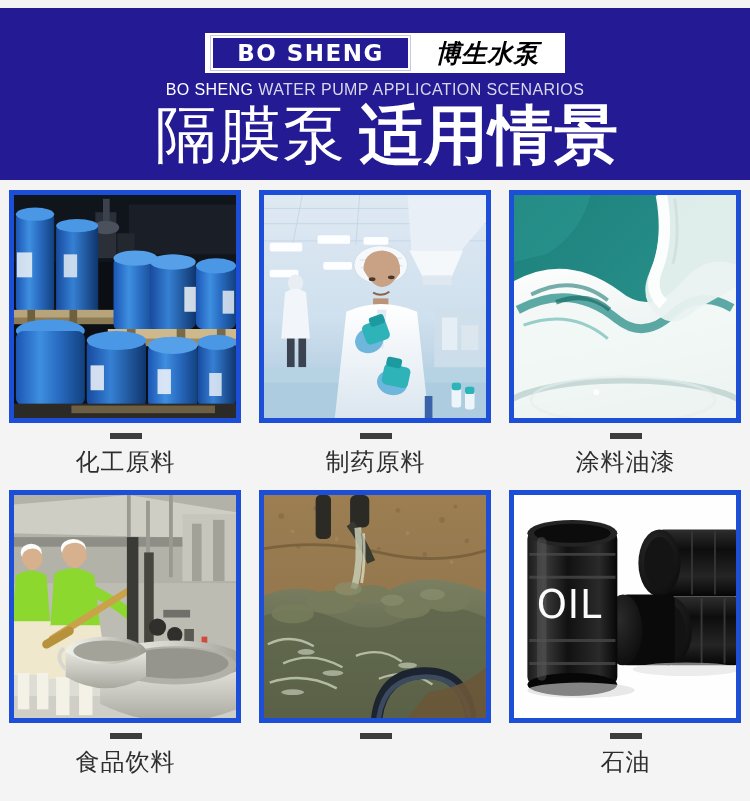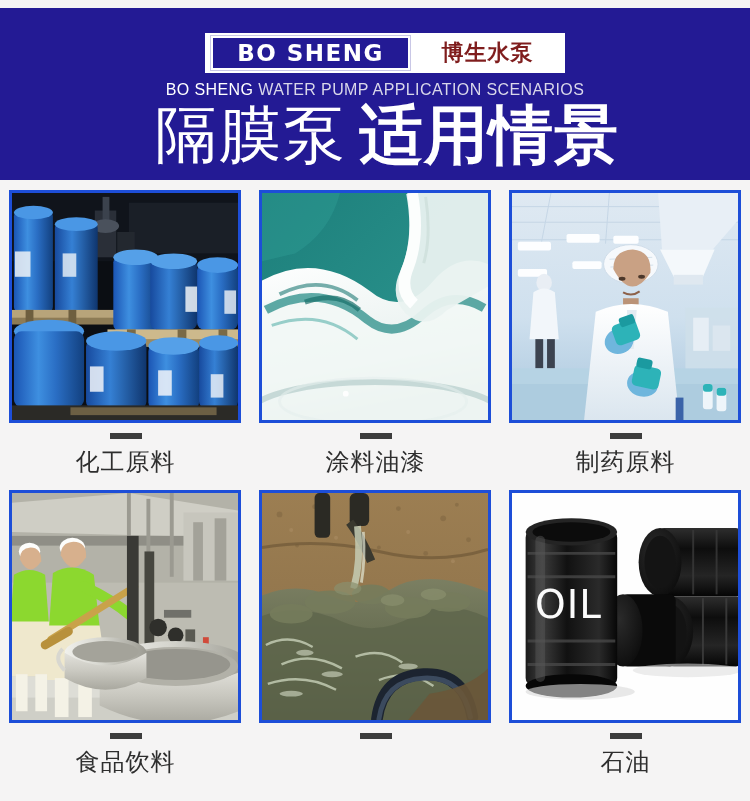--- a/index.html
+++ b/index.html
@@ -69,25 +69,26 @@
     font-weight: bold;
     letter-spacing: 1.5px;
     font-family: "DejaVu Sans", sans-serif;
     white-space: nowrap;
   }
   .logo-cn {
     flex: 1;
     display: flex;
     align-items: center;
     justify-content: center;
-    color: #7f1d1d;
-    font-size: 22px;
+    color: #000000;
+    font-size: 25px;
     font-weight: bold;
     letter-spacing: 1px;
     white-space: nowrap;
+    font-style: italic;
   }
 
   
   .subtitle {
     position: absolute;
     left: 0;
     top: 73px;
     width: 750px;
     text-align: center;
     font-size: 16px;
@@ -142,21 +143,21 @@
     justify-content: flex-start;
   }
   .cell {
     width: 234px;
     margin-left: 9px;
     margin-right: 8px;
   }
   .thumb {
     width: 232px;
     height: 233px;
-    border: 3px solid #1d4ed8;
+    border: 5px solid #1d4ed8;
     box-sizing: border-box;
     overflow: hidden;
     position: relative;
     background: #ffffff;
   }
   .thumb svg { display: block; width: 100%; height: 100%; }
 
   .cap-bar {
     width: 32px;
     height: 6px;
@@ -278,59 +279,20 @@
           </svg>
         </div>
         <div class="cap-bar"></div>
         <div class="cap-text">化工原料</div>
       </div>
 
       <div class="cell">
         <div class="thumb">
           <svg viewBox="0 0 232 233" preserveAspectRatio="xMidYMid slice">
             <defs>
-              <linearGradient id="tealG" x1="0" y1="0" x2="1" y2="1">
-                <stop offset="0%" stop-color="#1d7f7b"></stop>
-                <stop offset="100%" stop-color="#2f9a93"></stop>
-              </linearGradient>
-              <linearGradient id="whiteG" x1="0" y1="0" x2="0.3" y2="1">
-                <stop offset="0%" stop-color="#ffffff"></stop>
-                <stop offset="70%" stop-color="#e8f1ef"></stop>
-                <stop offset="100%" stop-color="#cfddda"></stop>
-              </linearGradient>
-            </defs>
-            <rect width="232" height="233" fill="url(#tealG)"></rect>
-
-            <path d="M-10 96 q60 -40 120 4 q34 28 66 -10 q30 -34 66 -12 L232 233 L-10 233 Z" fill="url(#whiteG)"></path>
-            <path d="M-10 118 q70 -30 118 12 q30 24 62 -6 q28 -28 62 -8 L232 233 L-10 233 Z" fill="#f2f8f6" opacity=".85"></path>
-
-            <path d="M4 120 q56 -30 104 10 q28 22 58 -6 q28 -26 62 -6" stroke="#2a8e88" stroke-width="9" fill="none" opacity=".75"></path>
-            <path d="M18 104 q44 -22 80 6" stroke="#1e7a74" stroke-width="4" fill="none" opacity=".6"></path>
-            <path d="M10 136 q50 -18 88 14" stroke="#3ba49c" stroke-width="3" fill="none" opacity=".5"></path>
-            <path d="M44 112 q34 -12 56 8" stroke="#186f69" stroke-width="5" fill="none" opacity=".7"></path>
-
-            <path d="M148 -6 q10 50 -6 86 q-12 26 6 44 q20 18 42 -4 L232 96 L232 -6 Z" fill="#e9f2f0" opacity=".95"></path>
-            <path d="M154 0 q8 44 -4 76 q-10 24 6 38" stroke="#ffffff" stroke-width="12" fill="none" opacity=".9"></path>
-            <path d="M168 4 q6 40 -2 68" stroke="#cddedb" stroke-width="3" fill="none" opacity=".8"></path>
-
-            <ellipse cx="116" cy="226" rx="128" ry="32" fill="none" stroke="#bcd2cf" stroke-width="6" opacity=".8"></ellipse>
-            <ellipse cx="114" cy="214" rx="96" ry="24" fill="none" stroke="#e4efec" stroke-width="3" opacity=".6"></ellipse>
-            <circle cx="86" cy="206" r="3" fill="#ffffff" opacity=".9"></circle>
-
-            <path d="M0 0 L80 0 q-10 40 -46 62 L0 70 Z" fill="#35a49c" opacity=".35"></path>
-          </svg>
-        </div>
-        <div class="cap-bar"></div>
-        <div class="cap-text">涂料油漆</div>
-      </div>
-
-      <div class="cell">
-        <div class="thumb">
-          <svg viewBox="0 0 232 233" preserveAspectRatio="xMidYMid slice">
-            <defs>
               <linearGradient id="roomG" x1="0" y1="0" x2="0" y2="1">
                 <stop offset="0%" stop-color="#dfe9f2"></stop>
                 <stop offset="55%" stop-color="#cfe0ee"></stop>
                 <stop offset="100%" stop-color="#a8c6dd"></stop>
               </linearGradient>
               <linearGradient id="coatG" x1="0" y1="0" x2="0" y2="1">
                 <stop offset="0%" stop-color="#ffffff"></stop>
                 <stop offset="100%" stop-color="#dbe6ef"></stop>
               </linearGradient>
             </defs>
@@ -396,20 +358,59 @@
 
             <rect x="196" y="196" width="10" height="26" rx="3" fill="#eef5fa"></rect>
             <rect x="196" y="196" width="10" height="8" rx="3" fill="#2db3b8"></rect>
             <rect x="210" y="200" width="10" height="24" rx="3" fill="#eef5fa"></rect>
             <rect x="210" y="200" width="10" height="8" rx="3" fill="#2db3b8"></rect>
             <rect x="168" y="210" width="8" height="23" fill="#3b63a8"></rect>
           </svg>
         </div>
         <div class="cap-bar"></div>
         <div class="cap-text">制药原料</div>
+      </div>
+
+      <div class="cell">
+        <div class="thumb">
+          <svg viewBox="0 0 232 233" preserveAspectRatio="xMidYMid slice">
+            <defs>
+              <linearGradient id="tealG" x1="0" y1="0" x2="1" y2="1">
+                <stop offset="0%" stop-color="#1d7f7b"></stop>
+                <stop offset="100%" stop-color="#2f9a93"></stop>
+              </linearGradient>
+              <linearGradient id="whiteG" x1="0" y1="0" x2="0.3" y2="1">
+                <stop offset="0%" stop-color="#ffffff"></stop>
+                <stop offset="70%" stop-color="#e8f1ef"></stop>
+                <stop offset="100%" stop-color="#cfddda"></stop>
+              </linearGradient>
+            </defs>
+            <rect width="232" height="233" fill="url(#tealG)"></rect>
+
+            <path d="M-10 96 q60 -40 120 4 q34 28 66 -10 q30 -34 66 -12 L232 233 L-10 233 Z" fill="url(#whiteG)"></path>
+            <path d="M-10 118 q70 -30 118 12 q30 24 62 -6 q28 -28 62 -8 L232 233 L-10 233 Z" fill="#f2f8f6" opacity=".85"></path>
+
+            <path d="M4 120 q56 -30 104 10 q28 22 58 -6 q28 -26 62 -6" stroke="#2a8e88" stroke-width="9" fill="none" opacity=".75"></path>
+            <path d="M18 104 q44 -22 80 6" stroke="#1e7a74" stroke-width="4" fill="none" opacity=".6"></path>
+            <path d="M10 136 q50 -18 88 14" stroke="#3ba49c" stroke-width="3" fill="none" opacity=".5"></path>
+            <path d="M44 112 q34 -12 56 8" stroke="#186f69" stroke-width="5" fill="none" opacity=".7"></path>
+
+            <path d="M148 -6 q10 50 -6 86 q-12 26 6 44 q20 18 42 -4 L232 96 L232 -6 Z" fill="#e9f2f0" opacity=".95"></path>
+            <path d="M154 0 q8 44 -4 76 q-10 24 6 38" stroke="#ffffff" stroke-width="12" fill="none" opacity=".9"></path>
+            <path d="M168 4 q6 40 -2 68" stroke="#cddedb" stroke-width="3" fill="none" opacity=".8"></path>
+
+            <ellipse cx="116" cy="226" rx="128" ry="32" fill="none" stroke="#bcd2cf" stroke-width="6" opacity=".8"></ellipse>
+            <ellipse cx="114" cy="214" rx="96" ry="24" fill="none" stroke="#e4efec" stroke-width="3" opacity=".6"></ellipse>
+            <circle cx="86" cy="206" r="3" fill="#ffffff" opacity=".9"></circle>
+
+            <path d="M0 0 L80 0 q-10 40 -46 62 L0 70 Z" fill="#35a49c" opacity=".35"></path>
+          </svg>
+        </div>
+        <div class="cap-bar"></div>
+        <div class="cap-text">涂料油漆</div>
       </div>
 
     </div>
 
     <div class="grid-row row2">
 
       <div class="cell">
         <div class="thumb">
           <svg viewBox="0 0 232 233" preserveAspectRatio="xMidYMid slice">
             <defs>

